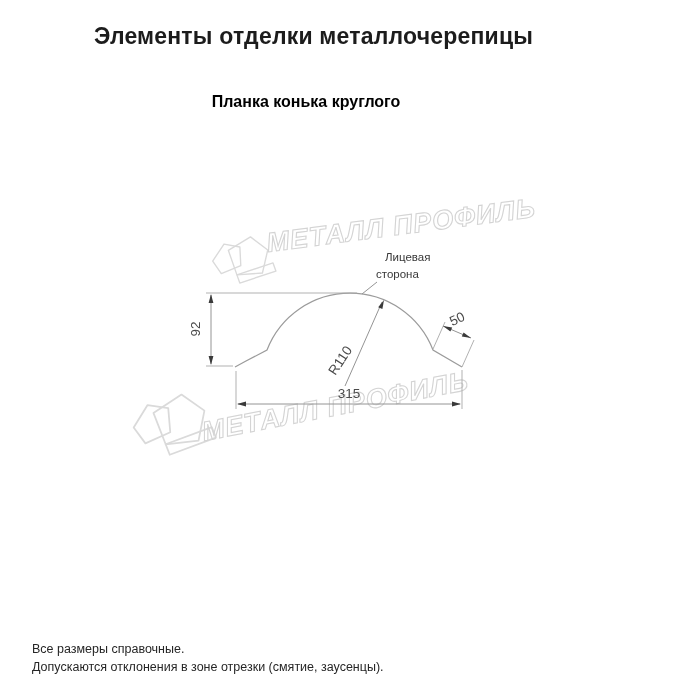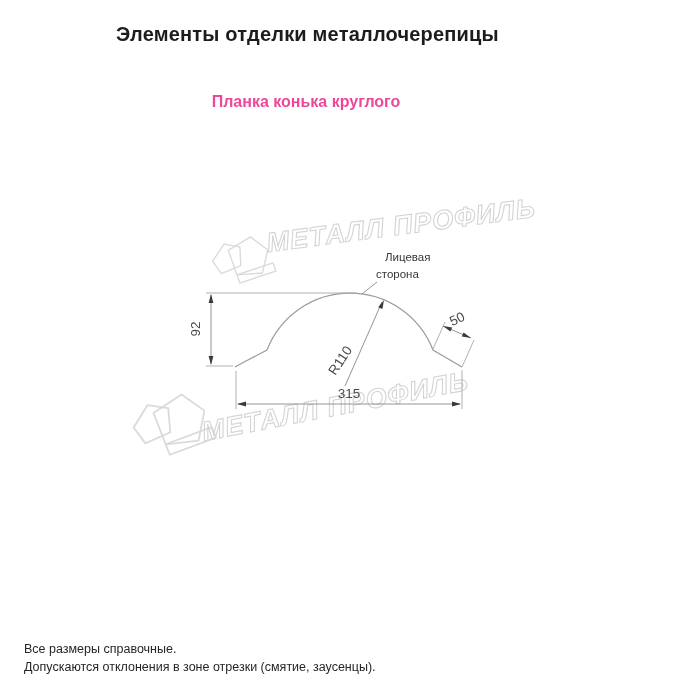--- a/index.html
+++ b/index.html
@@ -1,29 +1,29 @@
 <!DOCTYPE html>
 <html><head>
 <meta charset="utf-8">
 <style>
   html,body{margin:0;padding:0;}
   body{
     width:700px;height:700px;position:relative;background:#ffffff;
     font-family:"Liberation Sans","DejaVu Sans",sans-serif;overflow:hidden;
   }
   .page-title{
-    position:absolute;top:23px;left:4px;width:607px;text-align:center;
-    font-size:20px;font-weight:bold;color:#1c1c1c;letter-spacing:0.2px;
+    position:absolute;top:23px;left:10px;width:607px;text-align:center;
+    font-size:23px;font-weight:bold;color:#1c1c1c;letter-spacing:0.2px;
   }
   .page-subtitle{
     position:absolute;top:92px;left:0;width:612px;text-align:center;
-    font-size:16px;font-weight:bold;color:#ec4899;line-height:19px;
+    font-size:16px;font-weight:bold;color:#000000;line-height:19px;
   }
   .footnotes{
-    position:absolute;left:24px;top:641px;
+    position:absolute;left:32px;top:641px;
     font-size:12.5px;color:#262626;line-height:17.5px;
   }
   svg#drawing{position:absolute;left:0;top:0;}
   svg text{font-family:"Liberation Sans","DejaVu Sans",sans-serif;}
   .dim-text{fill:#4a4a4a;font-size:13.5px;}
   .label-text{fill:#383838;font-size:11.5px;}
   .wm-text{fill:none;stroke:#d4d4d4;stroke-width:1.1px;
     font-size:27px;font-weight:bold;font-style:italic;letter-spacing:1px;}
   .wm-shape{fill:none;stroke:#dadada;stroke-width:1.6px;stroke-linejoin:round;}
   .profile{fill:none;stroke:#9b9b9b;stroke-width:1.2px;}

